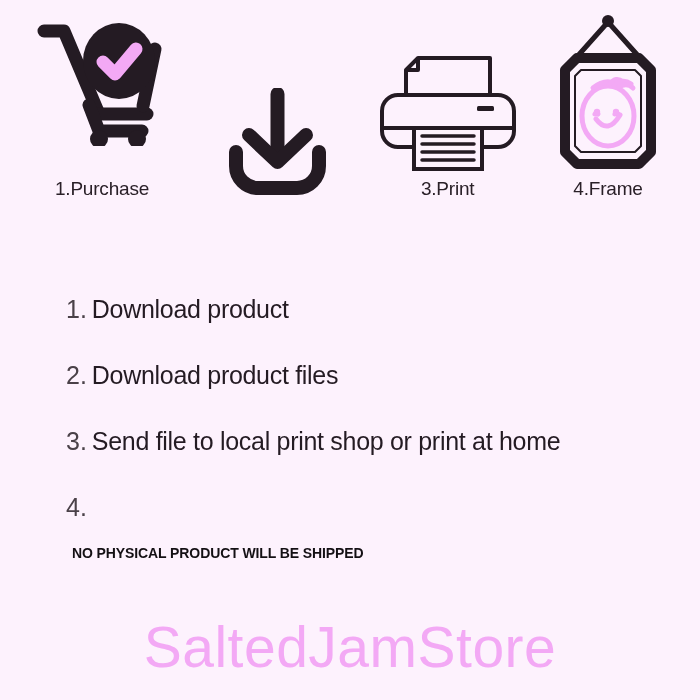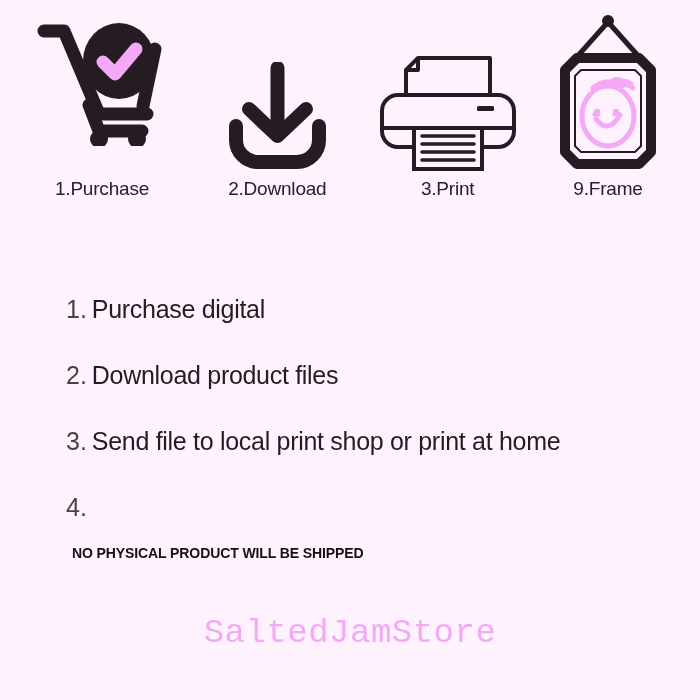--- a/index.html
+++ b/index.html
@@ -96,22 +96,22 @@
     letter-spacing: -0.1px;
     white-space: nowrap;
   }
 
   .signature {
     position: absolute;
     left: 0;
     top: 614px;
     width: 700px;
     text-align: center;
-    font-family: Liberation Mono, monospace;
-    font-size: 34px;
+    font-family: Liberation Sans, sans-serif;
+    font-size: 57px;
     color: #f3a9f5;
     letter-spacing: 0.5px;
   }
 </style>
 </head>
 <body>
 
 <div id="page">
 
   <div class="steps-row">
@@ -146,21 +146,20 @@
           <g fill="none" stroke="#241b23" stroke-linecap="round" stroke-linejoin="round">
 
             <path d="M52.5 6 V63" stroke-width="14"></path>
 
             <path d="M24 47 L52.5 74 L81 47" stroke-width="14"></path>
 
             <path d="M11 64 V78 A22 22 0 0 0 33 100 H72 A22 22 0 0 0 94 78 V64" stroke-width="14"></path>
           </g>
         </svg>
       </div>
-      <div class="step-label">2.Download</div>
     </div>
 
     <div class="step step-print">
       <div class="step-art">
         <svg width="140" height="122" viewBox="0 0 140 122">
 
           <path d="M40 6 H112 V48 H28 V18 Z" fill="#fdf2fd" stroke="#241b23" stroke-width="4" stroke-linejoin="round"></path>
           <path d="M40 6 L40 18 L28 18" fill="none" stroke="#241b23" stroke-width="4" stroke-linejoin="round"></path>
 
           <rect x="4" y="43" width="132" height="52" rx="16" fill="#fdf2fd" stroke="#241b23" stroke-width="4"></rect>
@@ -202,28 +201,28 @@
             <path d="M40 74 Q52 64 64 70"></path>
             <path d="M57 70 Q63 62 70 68"></path>
             <path d="M62 71 Q70 64 78 70"></path>
             <path d="M66 73 Q74 68 80 74"></path>
           </g>
 
           <circle cx="44" cy="98" r="3.2" fill="#f3a9f5"></circle>
           <circle cx="63" cy="98" r="3.2" fill="#f3a9f5"></circle>
         </svg>
       </div>
-      <div class="step-label">9.Frame</div>
+      <div class="step-label">4.Frame</div>
     </div>
   </div>
 
   <div class="instructions">
     <div class="instr-line">
       <span class="instr-num">1.</span>
-      <span class="instr-text">Purchase digital</span>
+      <span class="instr-text">Download product</span>
     </div>
     <div class="instr-line">
       <span class="instr-num">2.</span>
       <span class="instr-text">Download product files</span>
     </div>
     <div class="instr-line">
       <span class="instr-num">3.</span>
       <span class="instr-text">Send file to local print shop or print at home</span>
     </div>
     <div class="instr-line">

